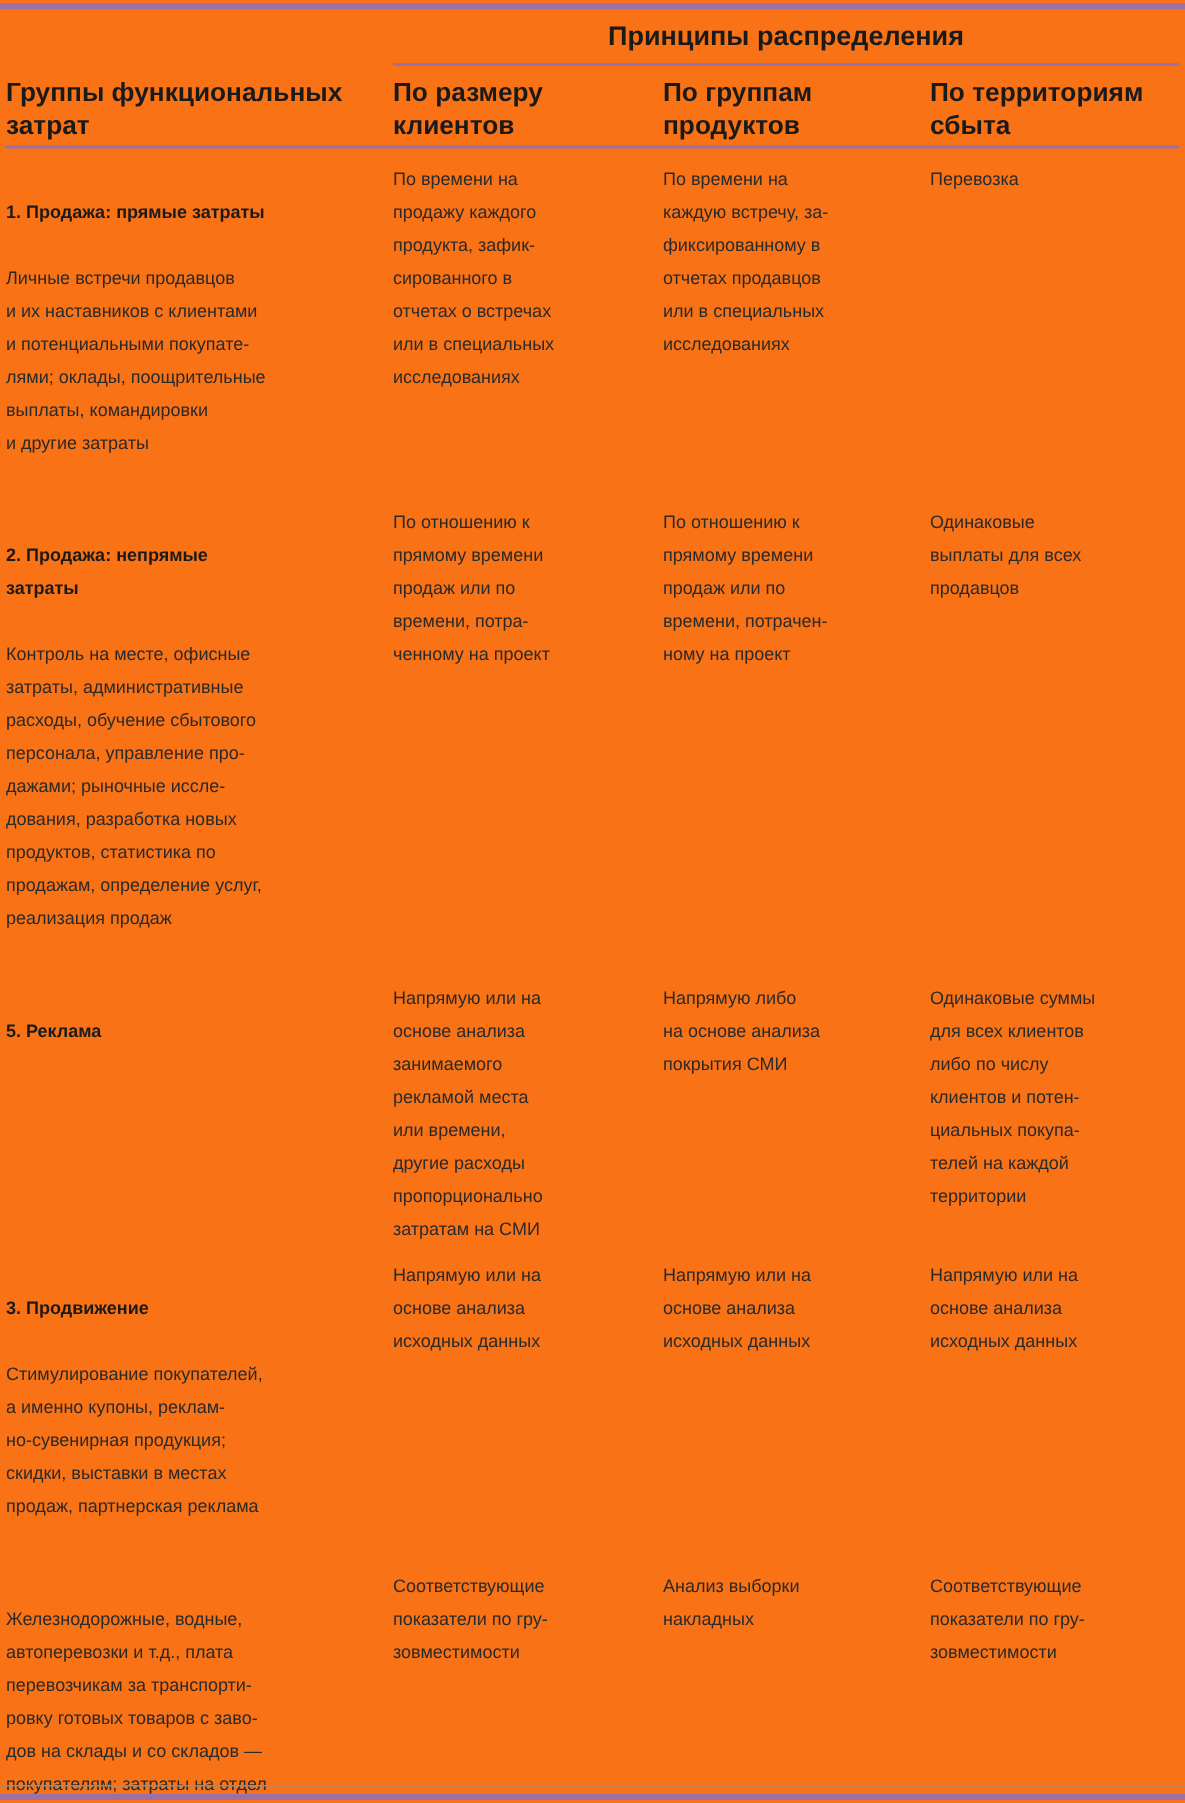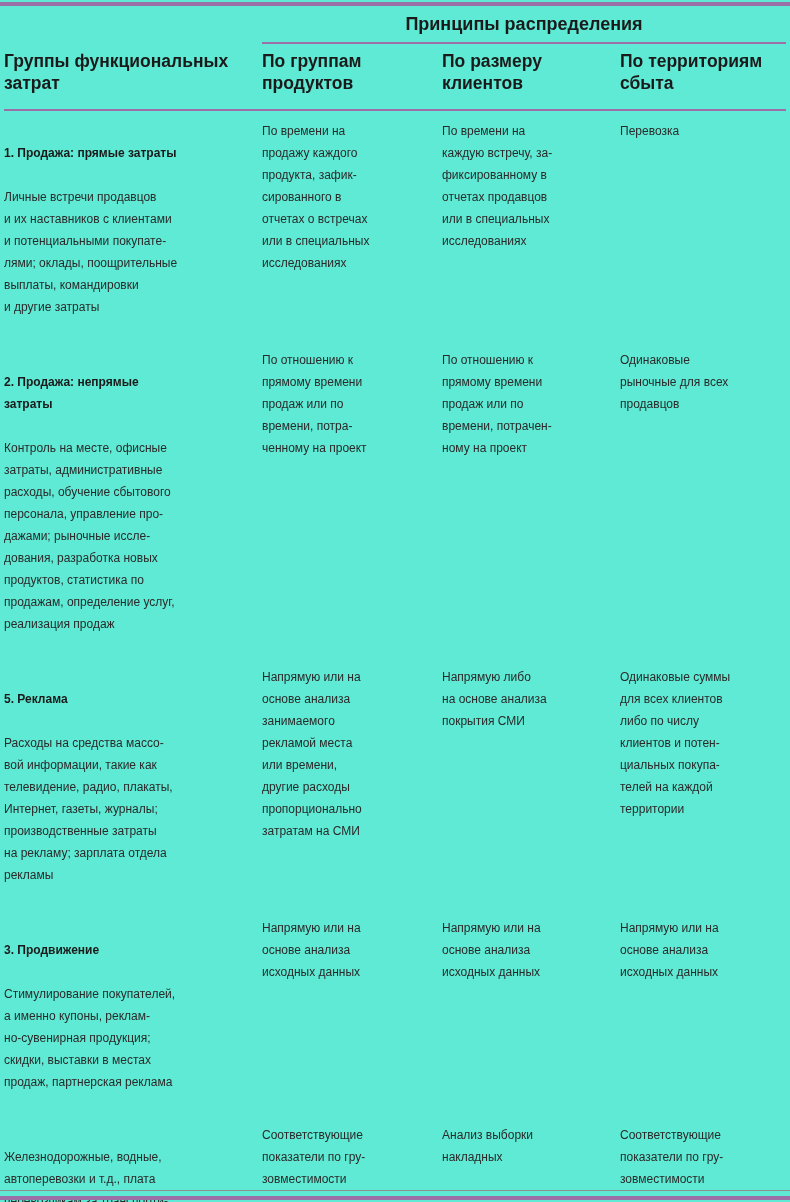--- a/index.html
+++ b/index.html
@@ -5,21 +5,21 @@
   html, body {
     margin: 0;
     padding: 0;
     background: #ffffff;
   }
   .page {
     position: relative;
     width: 790px;
     height: 1202px;
     overflow: hidden;
-    background: #5eead4;
+    background: #f97316;
     font-family: "Liberation Sans", "DejaVu Sans", sans-serif;
     color: #262626;
     box-sizing: border-box;
   }
   .rule-top {
     position: absolute;
     top: 2px; left: 0; right: 0;
     height: 4px;
     background: var(--accent, #9c6fa6);
   }
@@ -50,21 +50,21 @@
   .span-rule {
     grid-column: 2 / 5;
     height: 0;
     border-bottom: 2px solid var(--accent, #9c6fa6);
   }
   .col-header {
     font-weight: bold;
     font-size: 17.5px;
     color: #1a1a1a;
     padding-top: 6px;
-    padding-bottom: 15px;
+    padding-bottom: 3px;
   }
   .header-rule {
     height: 0;
     border-bottom: 2px solid var(--accent, #9c6fa6);
   }
   .row {
     padding-top: 9px;
   }
   .row-title {
     font-weight: bold;
@@ -98,24 +98,24 @@
 
     <div class="grid">
       <div></div>
       <div class="span-header">Принципы распределения</div>
 
       <div></div>
       <div class="span-rule"></div>
 
       <div class="cell col-header">Группы функциональных
 затрат</div>
+      <div class="cell col-header">По размеру
+клиентов</div>
       <div class="cell col-header">По группам
 продуктов</div>
-      <div class="cell col-header">По размеру
-клиентов</div>
       <div class="cell col-header">По территориям
 сбыта</div>
     </div>
     <div class="header-rule"></div>
 
     <div class="grid row">
       <div class="cell">
         <div class="row-title">1. Продажа: прямые затраты</div>
         <div>Личные встречи продавцов
 и их наставников с клиентами
@@ -158,34 +158,27 @@
 прямому времени
 продаж или по
 времени, потра-
 ченному на проект</div>
       <div class="cell">По отношению к
 прямому времени
 продаж или по
 времени, потрачен-
 ному на проект</div>
       <div class="cell">Одинаковые
-рыночные для всех
+выплаты для всех
 продавцов</div>
     </div>
 
     <div class="grid row">
       <div class="cell">
         <div class="row-title">5. Реклама</div>
-        <div>Расходы на средства массо-
-вой информации, такие как
-телевидение, радио, плакаты,
-Интернет, газеты, журналы;
-производственные затраты
-на рекламу; зарплата отдела
-рекламы</div>
       </div>
       <div class="cell">Напрямую или на
 основе анализа
 занимаемого
 рекламой места
 или времени,
 другие расходы
 пропорционально
 затратам на СМИ</div>
       <div class="cell">Напрямую либо

